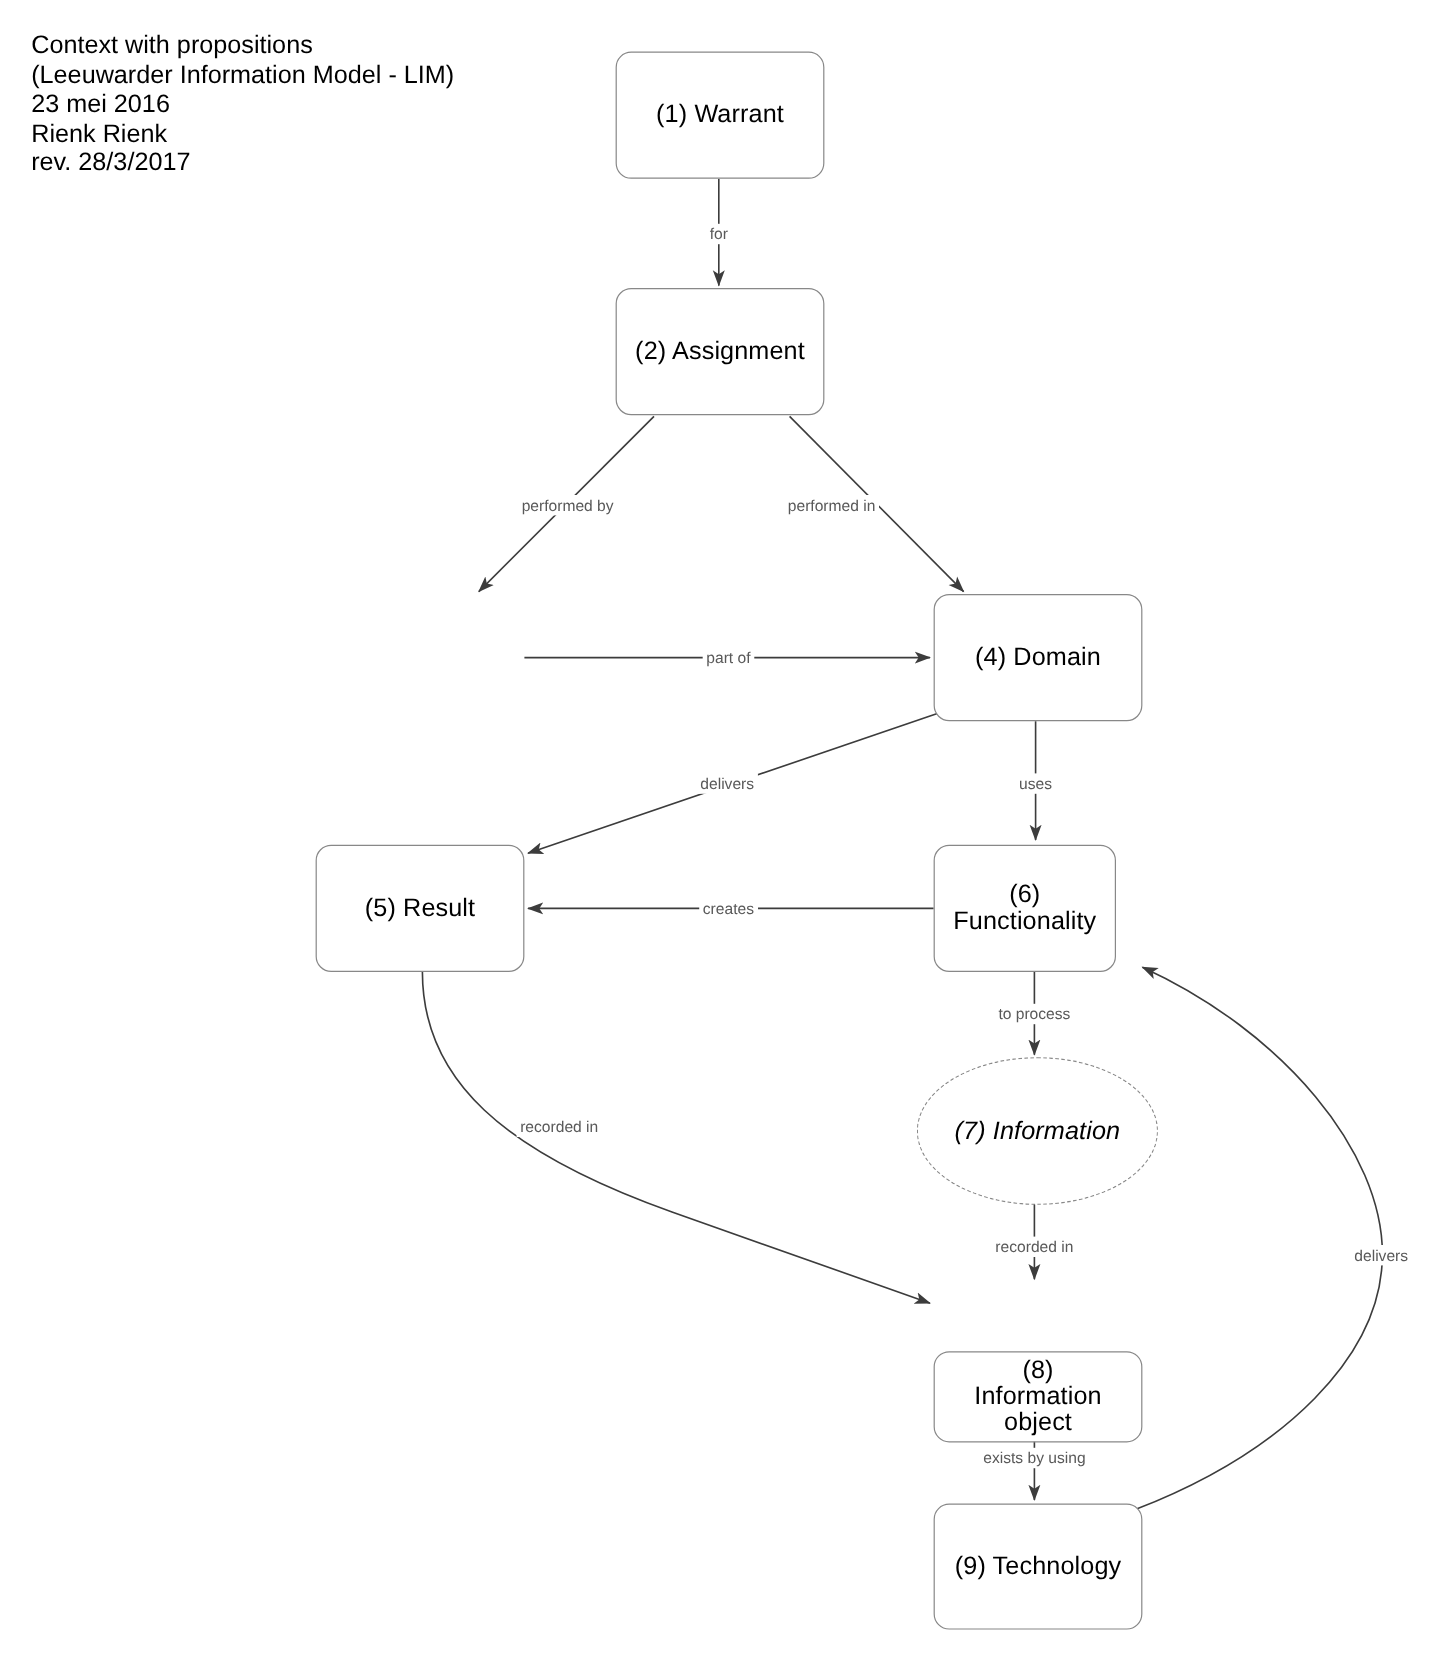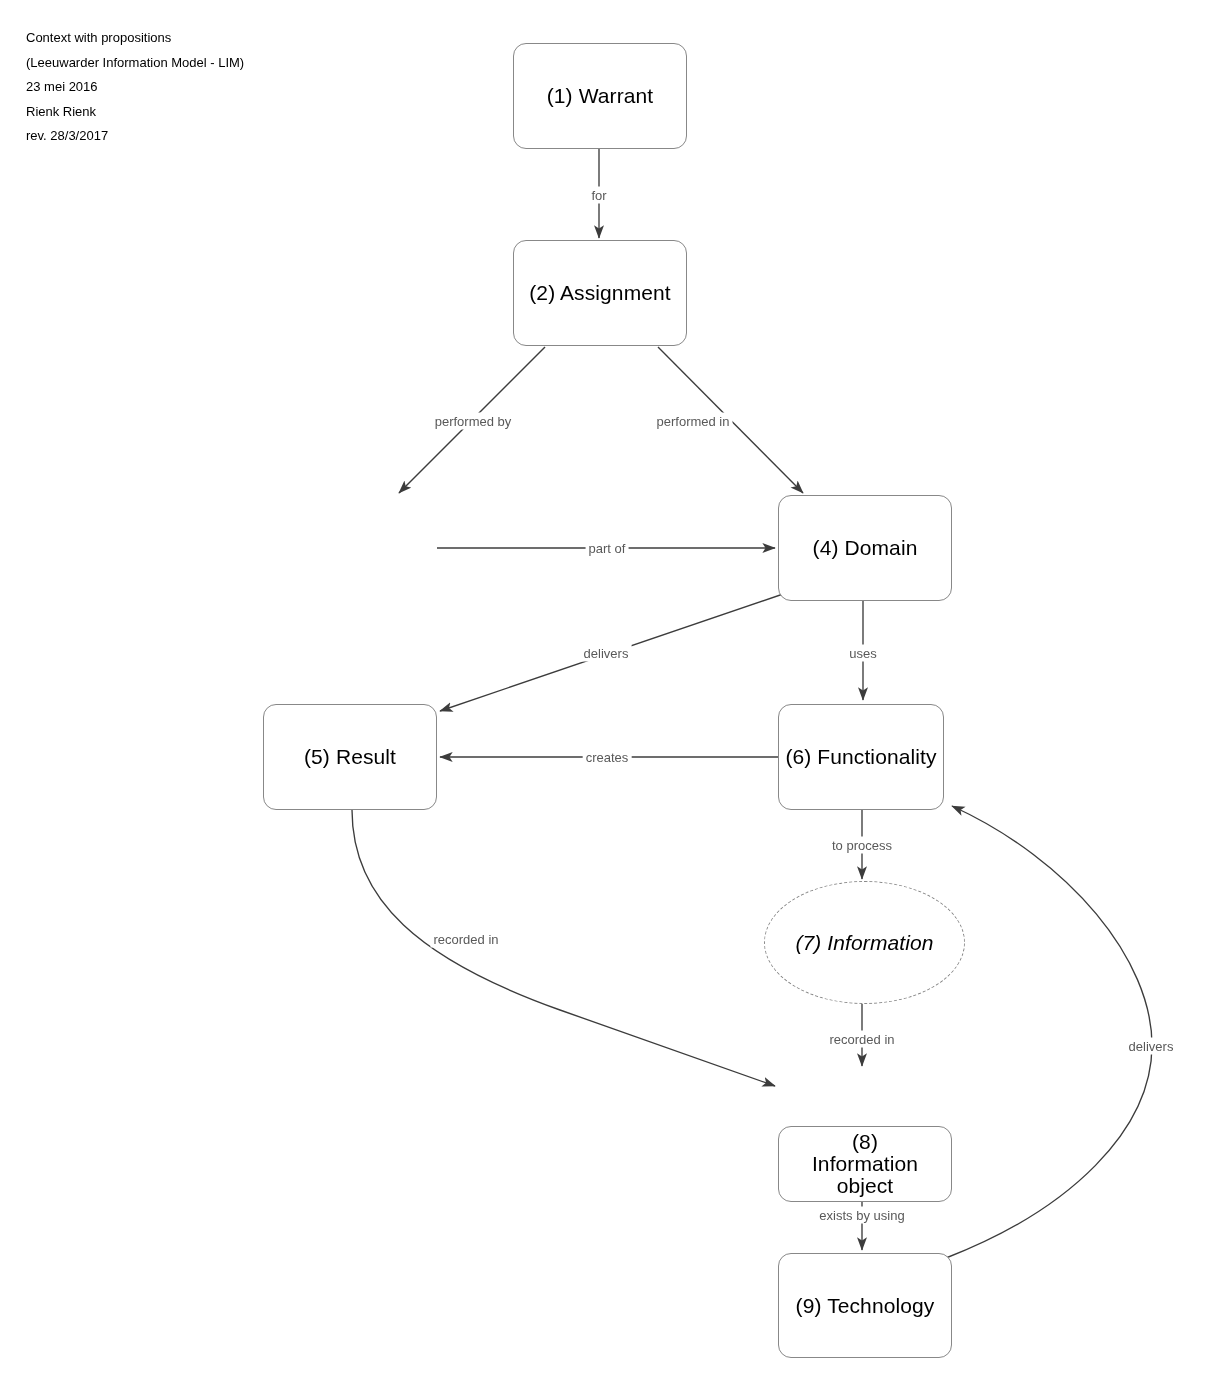--- a/index.html
+++ b/index.html
@@ -18,21 +18,21 @@
   #diagram-canvas {
     position: absolute;
     left: 0; top: 0;
     width: 1206px;
     height: 1384px;
   }
   .header-block {
     position: absolute;
     left: 26px;
     top: 26px;
-    font-size: 13px;
+    font-size: 21px;
     line-height: 24.5px;
     color: #000000;
     white-space: nowrap;
   }
   .header-line { display: block; }
   svg.edges {
     position: absolute;
     left: 0; top: 0;
     width: 1206px;
     height: 1384px;
@@ -138,21 +138,21 @@
 
 
   <div class="node" style="left:778px; top:495px; width:174px; height:106px;">
     <span class="node-label">(4) Domain</span>
   </div>
 
   <div class="node" style="left:263px; top:704px; width:174px; height:106px;">
     <span class="node-label">(5) Result</span>
   </div>
 
-  <div class="node" style="left:778px; top:704px; width:166px; height:106px;">
+  <div class="node" style="left:778px; top:704px; width:152px; height:106px;">
     <span class="node-label">(6) Functionality</span>
   </div>
 
   <div class="node-ellipse" style="left:764px; top:881px; width:201px; height:123px;">
     <span class="node-label">(7) Information</span>
   </div>
 
   <div class="node" style="left:778px; top:1126px; width:174px; height:76px;">
     <span class="node-label" style="max-width:120px;">(8) Information object</span>
   </div>

